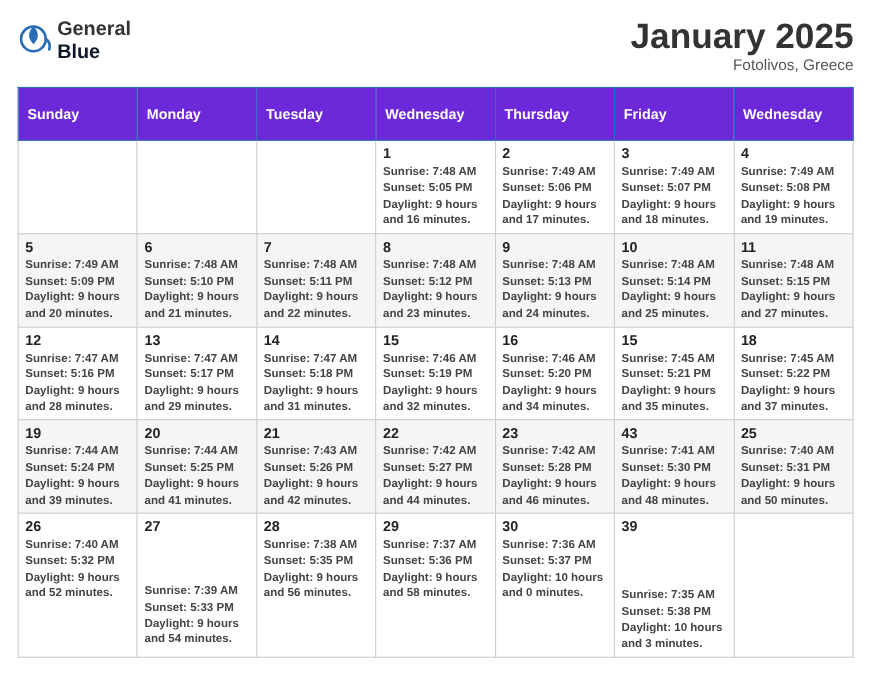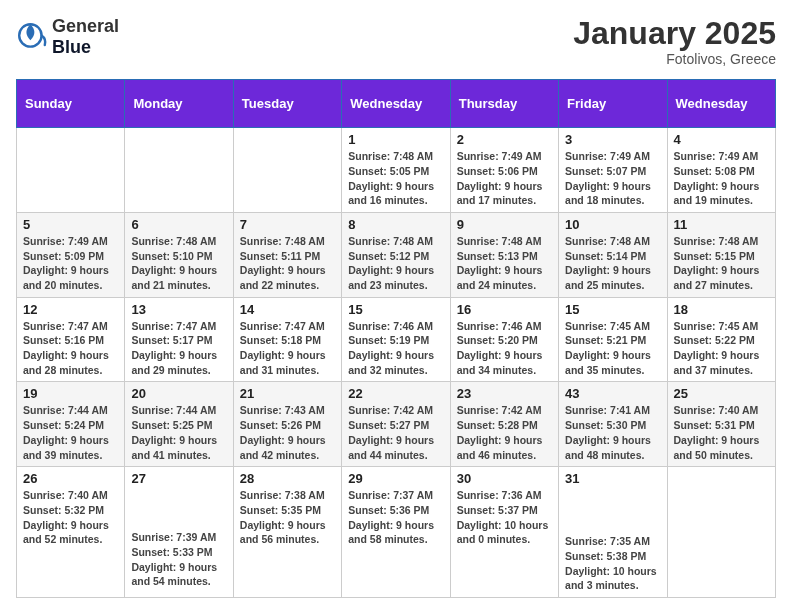--- a/index.html
+++ b/index.html
@@ -335,21 +335,21 @@
 and 58 minutes.</div>
           </td>
           <td>
             <div class="day-number">30</div>
             <div class="day-info" style="white-space: pre-line;">Sunrise: 7:36 AM
 Sunset: 5:37 PM
 Daylight: 10 hours
 and 0 minutes.</div>
           </td>
           <td>
-            <div class="day-number">31</div>
+            <div class="day-number">39</div>
             <div class="day-info" style="white-space: pre-line; margin-top: 48px;">Sunrise: 7:35 AM
 Sunset: 5:38 PM
 Daylight: 10 hours
 and 3 minutes.</div>
           </td>
           <td class="empty-cell"></td>
         </tr>
       </tbody>
   </table>
 </div>

